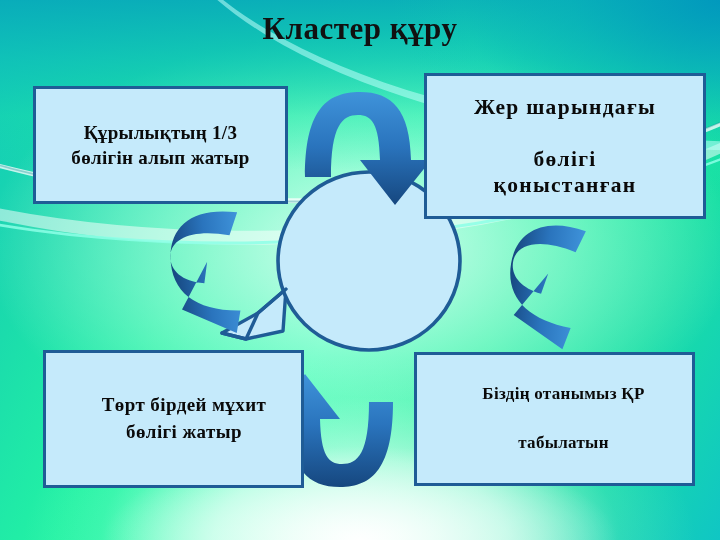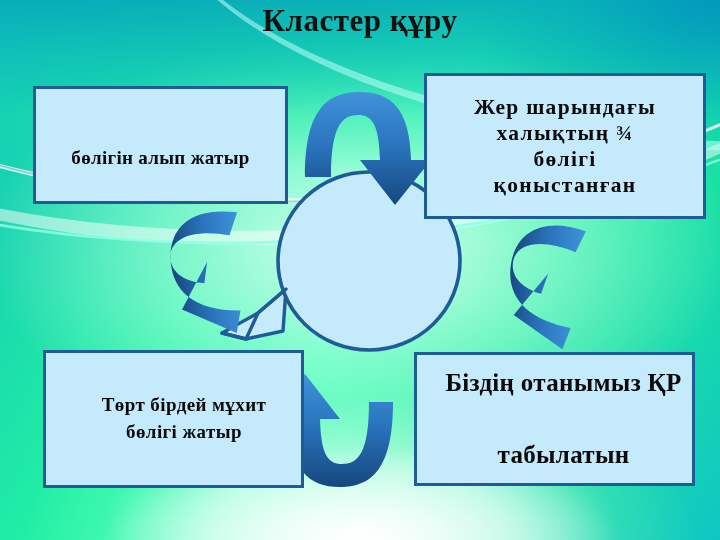--- a/index.html
+++ b/index.html
@@ -110,21 +110,21 @@
     height: 120px;
     background: radial-gradient(ellipse 330px 120px at 50% 100%,
         rgba(255,255,255,0.92) 0%,
         rgba(240,255,250,0.55) 42%,
         rgba(255,255,255,0) 78%);
   }
 
   
   #title {
     position: absolute;
-    left: 0; right: 0; top: 4px;
+    left: 0; right: 0; top: 12px;
     text-align: center;
     font-size: 31px;
     font-weight: bold;
     color: #111111;
     letter-spacing: 0.5px;
     line-height: 1.1;
     white-space: nowrap;
   }
 
   
@@ -163,21 +163,21 @@
     left: 43px; top: 350px;
     width: 261px; height: 138px;
     font-size: 19px;
     line-height: 1.42;
     letter-spacing: 0.4px;
     padding-left: 27px;
   }
   #box-br {
     left: 414px; top: 352px;
     width: 281px; height: 134px;
-    font-size: 25px;
+    font-size: 17px;
     line-height: 1.45;
     letter-spacing: 0.3px;
     padding-left: 24px;
   }
 
   
   #vec {
     position: absolute;
     left: 0; top: 0;
     width: 720px; height: 540px;
@@ -284,29 +284,29 @@
                L 340,419
                L 320,419
                C 321,455 328,464 342,464
                C 358,464 369,453 369,402
                Z" fill="url(#gradArrowV2)" stroke="none"></path>
     </g>
   </svg>
 
   <div class="box" id="box-tl">
     <span class="txt">
-      <br>
+      <span>Құрылықтың 1/3</span><br>
       <span>бөлігін  алып  жатыр</span>
     </span>
   </div>
 
   <div class="box" id="box-tr">
     <span class="txt">
       <span>Жер шарындағы</span><br>
-      <span>халықтың ¾</span><br>
+      <br>
       <span>бөлігі</span><br>
       <span>қоныстанған</span>
     </span>
   </div>
 
   <div class="box" id="box-bl">
     <span class="txt">
       <span>Төрт бірдей мұхит</span><br>
       <span>бөлігі жатыр</span>
     </span>

